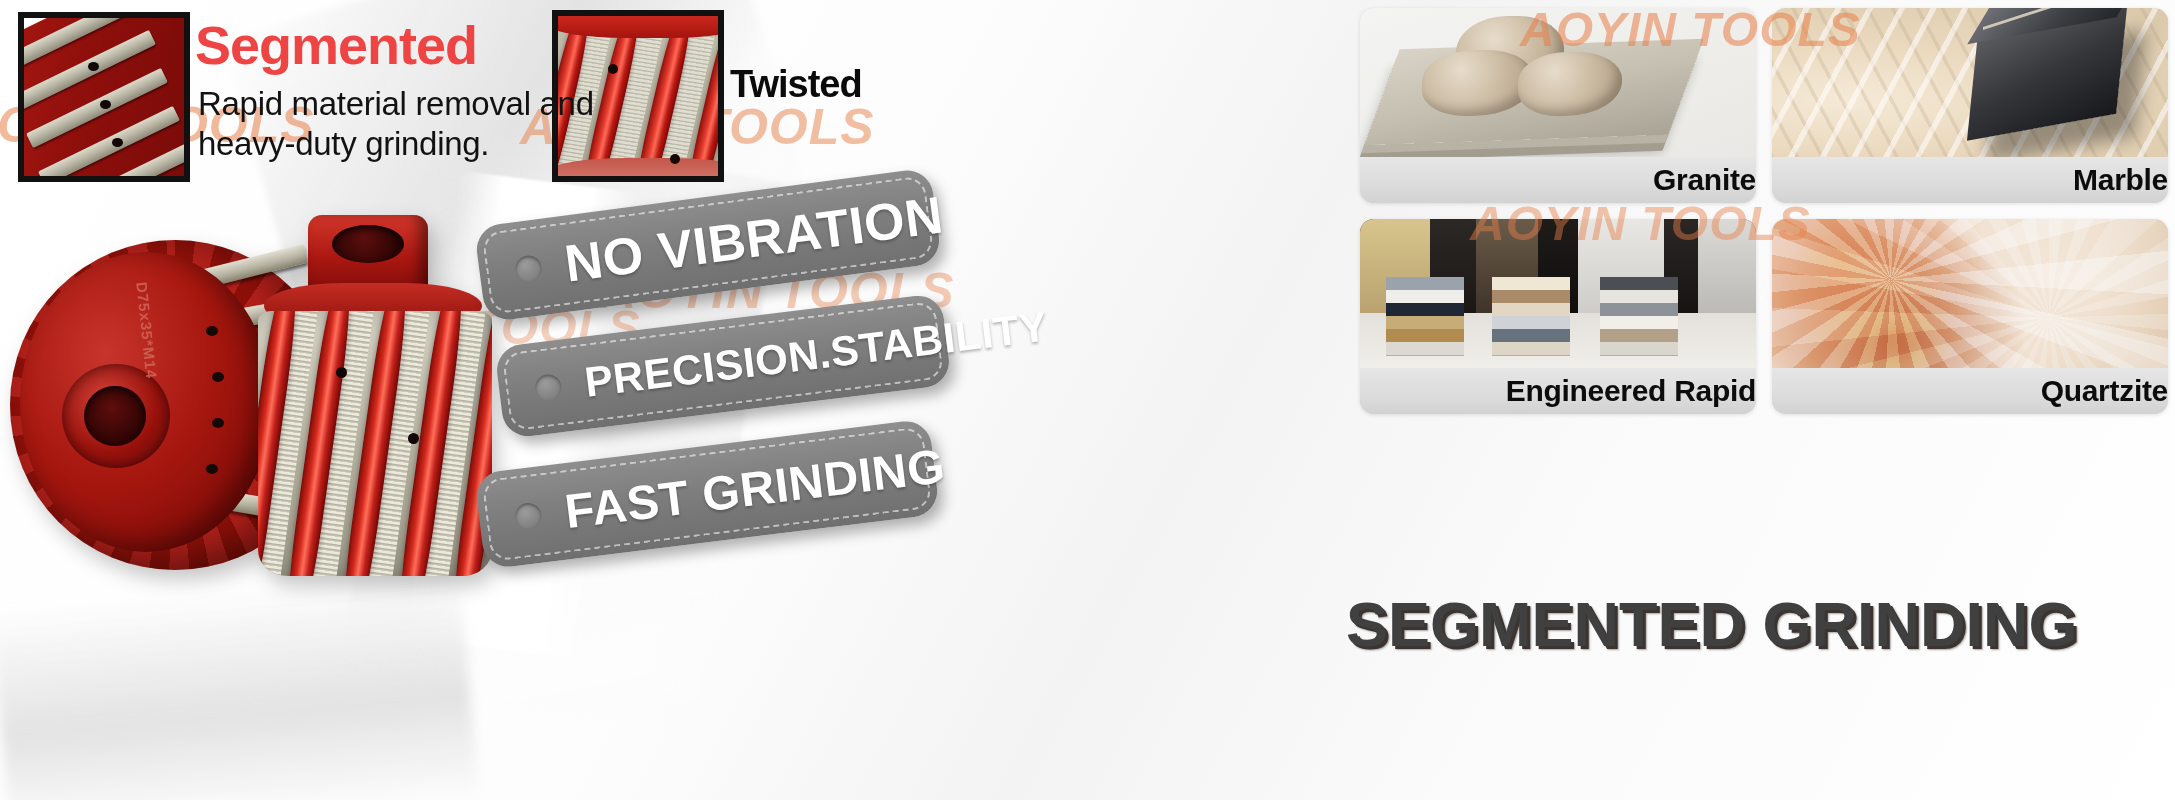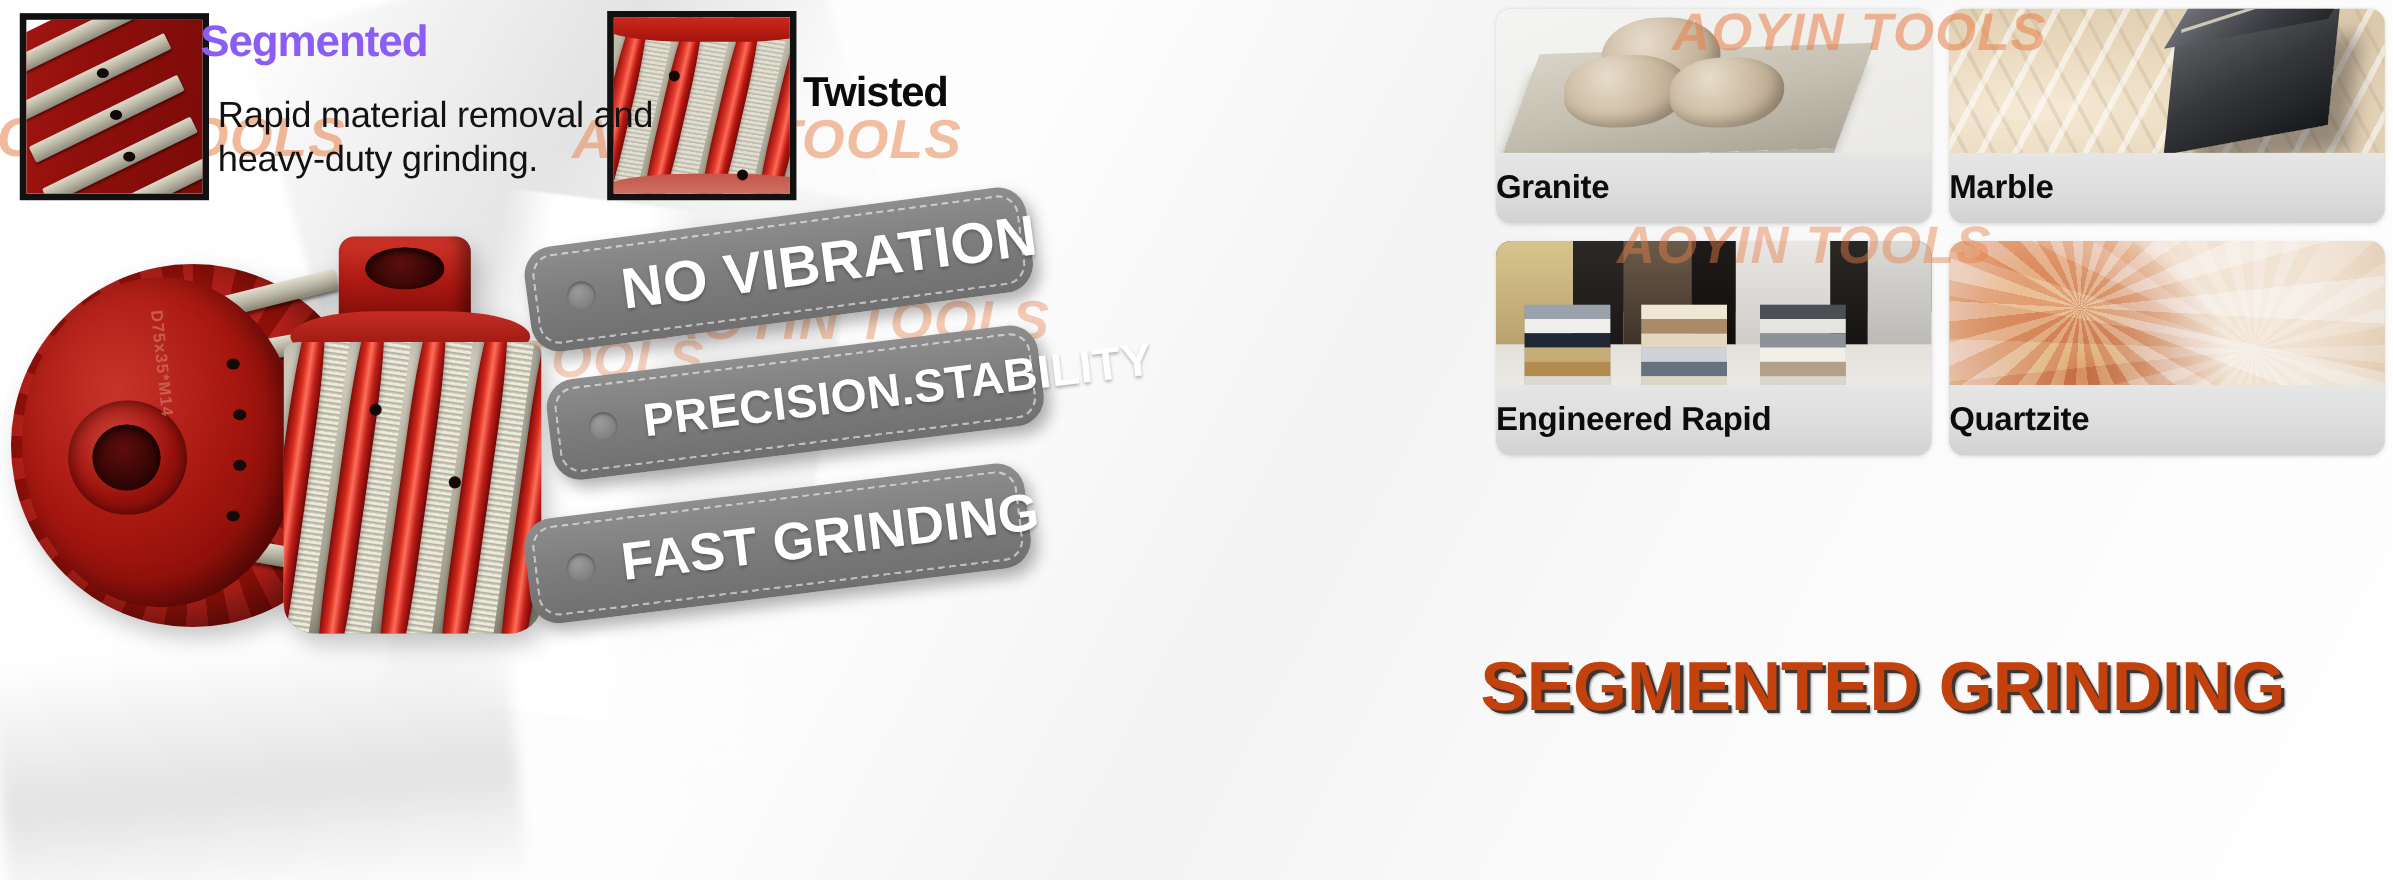--- a/index.html
+++ b/index.html
@@ -109,22 +109,22 @@
     background: repeating-linear-gradient(180deg,#e2e0d4 0px,#e2e0d4 2px,#b9b6a5 3px,#cdcabb 4px);
     transform: rotate(9deg) skewX(-4deg);
     opacity: .95;
   }
   .tw-photo .dot {
     position:absolute; width:10px; height:10px; border-radius:50%; background:#140706;
   }
 
   
   .h-segmented {
-    position: absolute; left: 182px; top: 18px;
-    font-size: 40px; font-weight: 800; color: #8b5cf6;
+    position: absolute; left: 195px; top: 18px;
+    font-size: 54px; font-weight: 800; color: #ef4444;
     letter-spacing: -1px; line-height: 1;
   }
   .p-segmented {
     position: absolute; left: 198px; top: 84px;
     font-size: 33px; font-weight: 400; color: #121212;
     line-height: 1.22; letter-spacing: -.3px;
     width: 430px;
   }
   .h-twisted {
     position: absolute; left: 730px; top: 65px;
@@ -275,23 +275,23 @@
   }
   .card {
     position: relative;
     border-radius: 14px;
     overflow: hidden;
     background: #ddd;
     box-shadow: 0 1px 4px rgba(0,0,0,.12);
   }
   .card .photo { position:absolute; left:0; top:0; right:0; height: 152px; }
   .card .cap {
-    position:absolute; left:0; right:0; bottom:0; height: 64px;
+    position:absolute; left:0; right:0; bottom:0; height: 46px;
     background: linear-gradient(180deg,#e6e6e6 0%,#dcdcdc 60%,#d2d2d2 100%);
-    display:flex; align-items:center; justify-content:flex-start;
+    display:flex; align-items:center; justify-content:flex-end;
   }
   .card .cap span {
     font-size: 30px; font-weight: 700; color:#0c0c0c; letter-spacing:-.3px;
   }
 
   
   .ph-granite { background: linear-gradient(160deg,#f4f4f2 0%,#e9e8e4 100%); }
   .ph-granite .slab {
     position:absolute; left:24px; top:36px; width:300px; height:96px;
     background: linear-gradient(170deg,#d8d3c6 0%,#c4bfb0 50%,#a9a496 100%);
@@ -353,21 +353,21 @@
     background:
       repeating-conic-gradient(from 12deg at 30% 40%, rgba(255,255,255,.30) 0deg 9deg, rgba(160,110,80,.18) 9deg 18deg),
       repeating-conic-gradient(from 40deg at 70% 65%, rgba(255,255,255,.22) 0deg 8deg, rgba(150,100,70,.14) 8deg 16deg);
     mix-blend-mode: overlay;
   }
 
   
   .title-seg {
     position: absolute; left: 1346px; top: 588px;
     font-size: 63px; font-weight: 800;
-    color: #c2410c;
+    color: #404040;
     letter-spacing: 0px;
     text-shadow: 3px 3px 0 #3c3430, 4px 4px 2px rgba(0,0,0,.35);
     white-space: nowrap;
   }
   .title-drum {
     position: absolute; left: 1346px; top: 660px;
     font-size: 98px; font-weight: 800;
     color: #f6b582;
     letter-spacing: 0px;
     text-shadow: 4px 4px 0 #4a3226, 5px 6px 3px rgba(0,0,0,.35);

